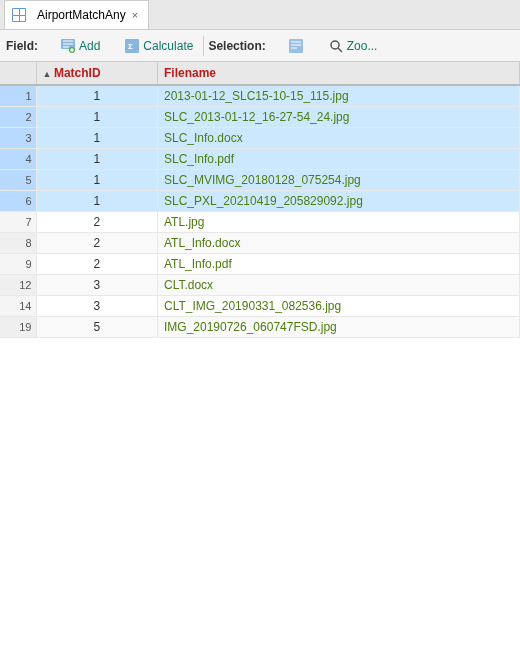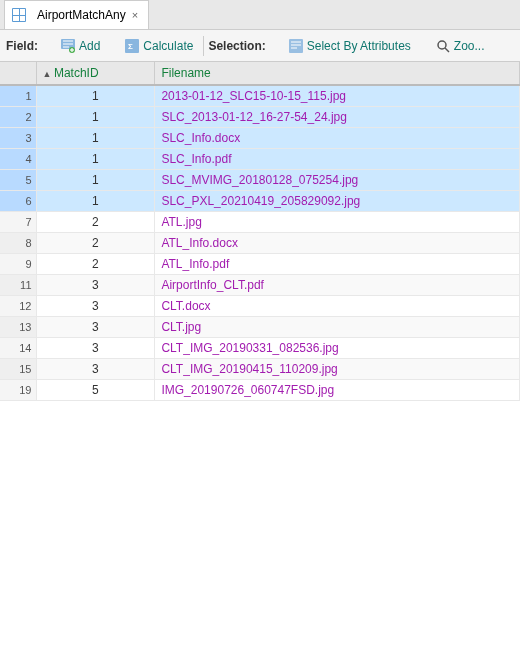--- a/index.html
+++ b/index.html
@@ -105,23 +105,23 @@
     thead tr {
       background: #e8e8e8;
       border-bottom: 2px solid #bbb;
       position: sticky;
       top: 0;
       z-index: 1;
     }
     th {
       text-align: left;
       padding: 4px 6px;
-      font-weight: normal;
-      font-size: 12px;
-      color: #15803d;
+      font-weight: bold;
+      font-size: 12px;
+      color: #b91c1c;
       border-right: 1px solid #ccc;
       cursor: pointer;
       user-select: none;
     }
     th.sort-asc::before {
       content: '▲ ';
       font-size: 9px;
       color: #555;
     }
     th:first-child {
@@ -142,21 +142,21 @@
       color: #555;
       background: #f5f5f5;
       font-size: 11px;
       padding-right: 4px;
     }
     td.match-id {
       text-align: center;
       color: #333;
     }
     td.filename {
-      color: #a21caf;
+      color: #4d7c0f;
       margin-left: 20px;
     }
     tr:nth-child(even) { background: #f9f9f9; }
     tr:nth-child(even) td:first-child { background: #efefef; }
     tr.selected {
       background: #cce8ff !important;
     }
     tr.selected td:first-child { background: #b8daff !important; }
   </style>
 </head>
@@ -212,21 +212,20 @@
     <span class="toolbar-label">Selection:</span>
     <button class="toolbar-btn">
       <span class="toolbar-btn-icon">
         <svg width="14" height="14" viewBox="0 0 14 14">
           <rect x="0" y="0" width="14" height="14" fill="#5b9bd5" rx="1" opacity="0.6"></rect>
           <line x1="2" y1="3" x2="12" y2="3" stroke="#fff" stroke-width="1"></line>
           <line x1="2" y1="6" x2="12" y2="6" stroke="#fff" stroke-width="1"></line>
           <line x1="2" y1="9" x2="8" y2="9" stroke="#fff" stroke-width="1"></line>
         </svg>
       </span>
-      <span>Select By Attributes</span>
     </button>
     <button class="toolbar-btn">
       <span class="toolbar-btn-icon">
         <svg width="14" height="14" viewBox="0 0 14 14">
           <circle cx="6" cy="6" r="4" fill="none" stroke="#555" stroke-width="1.5"></circle>
           <line x1="9" y1="9" x2="13" y2="13" stroke="#555" stroke-width="1.5"></line>
         </svg>
       </span>
       <span>Zoo...</span>
     </button>
@@ -286,44 +285,29 @@
           <td>8</td>
           <td class="match-id">2</td>
           <td class="filename">ATL_Info.docx</td>
         </tr>
         <tr>
           <td>9</td>
           <td class="match-id">2</td>
           <td class="filename">ATL_Info.pdf</td>
         </tr>
         <tr>
-          <td>11</td>
-          <td class="match-id">3</td>
-          <td class="filename">AirportInfo_CLT.pdf</td>
-        </tr>
-        <tr>
           <td>12</td>
           <td class="match-id">3</td>
           <td class="filename">CLT.docx</td>
         </tr>
         <tr>
-          <td>13</td>
-          <td class="match-id">3</td>
-          <td class="filename">CLT.jpg</td>
-        </tr>
-        <tr>
           <td>14</td>
           <td class="match-id">3</td>
           <td class="filename">CLT_IMG_20190331_082536.jpg</td>
         </tr>
         <tr>
-          <td>15</td>
-          <td class="match-id">3</td>
-          <td class="filename">CLT_IMG_20190415_110209.jpg</td>
-        </tr>
-        <tr>
           <td>19</td>
           <td class="match-id">5</td>
           <td class="filename">IMG_20190726_060747FSD.jpg</td>
         </tr>
       </tbody>
   </table>
 </div>
 
 </body></html>

